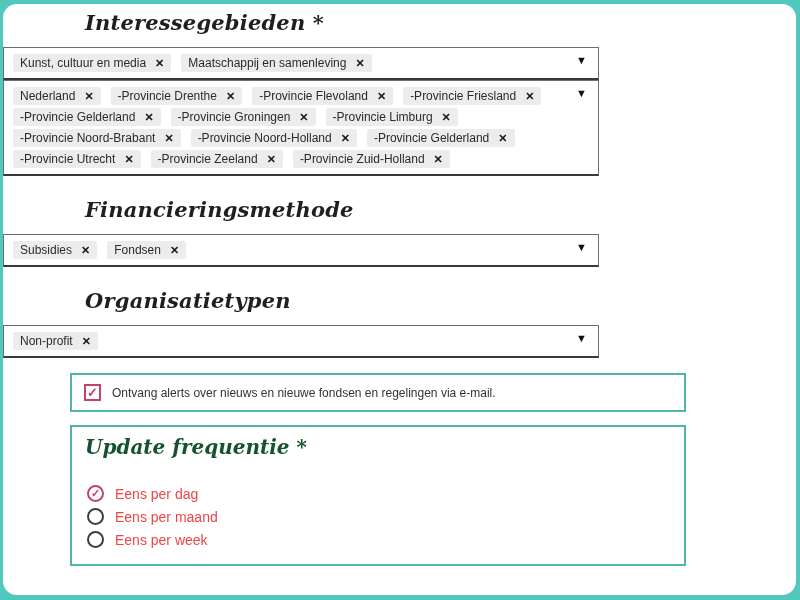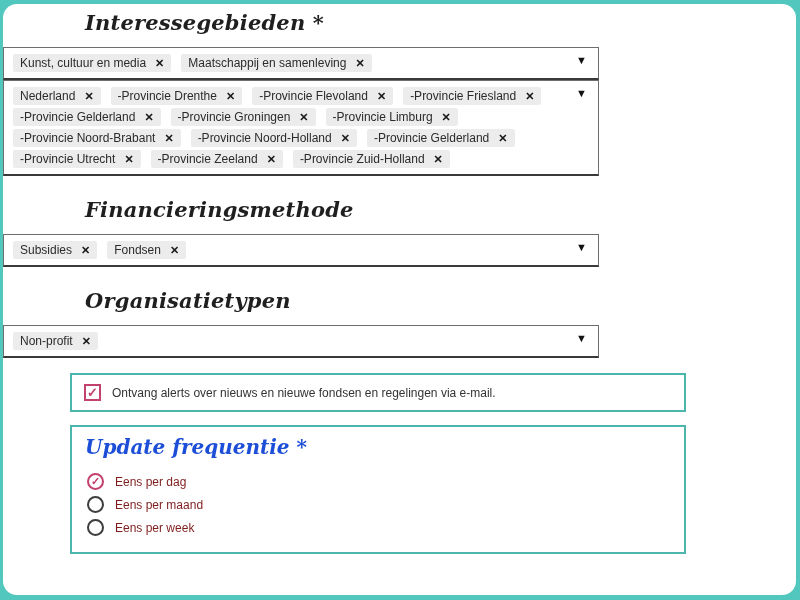--- a/index.html
+++ b/index.html
@@ -110,22 +110,22 @@
 
   .freq-box {
     margin-top: 13px;
     padding: 6px 13px 10px 13px;
   }
   .freq-box h2.freq-heading {
     font-family: "DejaVu Serif", serif;
     font-style: italic;
     font-weight: bold;
     font-size: 20px;
-    color: #1d4ed8;
-    margin: 2px 0 14px 0;
+    color: #14532d;
+    margin: 2px 0 26px 0;
   }
   .radio-row {
     display: flex;
     align-items: center;
     margin: 0 0 6px 2px;
     cursor: pointer;
   }
   .radio {
     width: 17px; height: 17px;
     box-sizing: border-box;
@@ -138,21 +138,21 @@
     margin-right: 11px;
     flex: 0 0 auto;
     font-size: 11px;
     line-height: 1;
   }
   .radio.selected {
     border-color: #c2426b;
     color: #c2426b;
     font-weight: bold;
   }
-  .radio-label { font-size: 12px; color: #7f1d1d; }
+  .radio-label { font-size: 14px; color: #ef4444; }
 </style>
 </head>
 <body>
 
 <div class="card">
   <div class="content">
 
     <div id="fields-container">
         <h2 class="heading">Interessegebieden *</h2>
         <div class="select">

